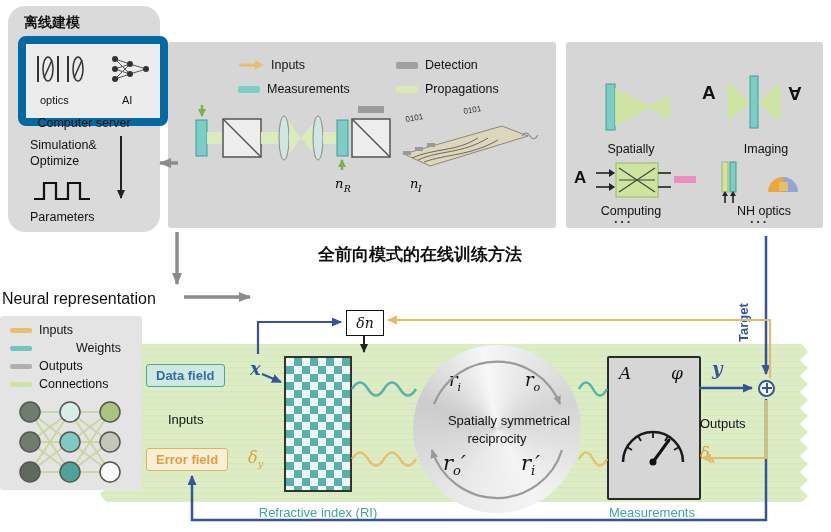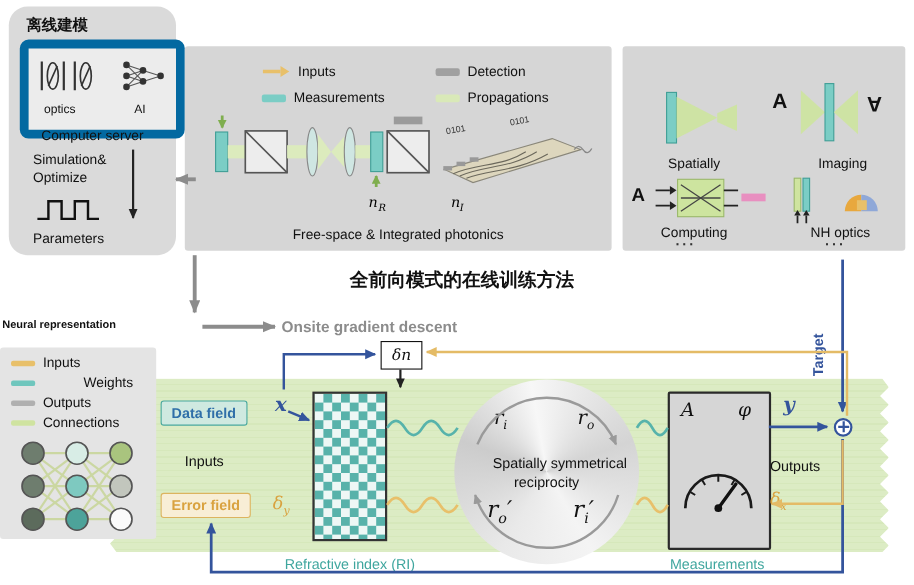--- a/index.html
+++ b/index.html
@@ -130,21 +130,20 @@
       <path d="M240,56 C262,46 284,50 306,36" stroke="#6b685c" stroke-width="1" fill="none"></path>
       <path d="M246,58 C268,48 290,52 316,36" stroke="#6b685c" stroke-width="1" fill="none"></path>
       <path d="M252,60 C274,52 298,54 326,38" stroke="#6b685c" stroke-width="1" fill="none"></path>
       <rect x="231" y="49" width="8" height="4" fill="#999"></rect>
       <rect x="243" y="45" width="8" height="4" fill="#999"></rect>
       <rect x="255" y="41" width="8" height="4" fill="#999"></rect>
       <path d="M350,34 q4,-6 8,0 q4,6 8,-1" stroke="#888" stroke-width="1.2" fill="none"></path>
       <text x="234" y="20" font-size="8" fill="#333" transform="rotate(-10 234 20)">0101</text>
       <text x="292" y="12" font-size="8" fill="#333" transform="rotate(-10 292 12)">0101</text>
     </svg>
-    <div class="abs lbl" style="left:0;top:164px;width:388px;text-align:center;">Free-space &amp; Integrated photonics</div>
   </div>
 
   <div class="abs panel" style="left:566px;top:42px;width:257px;height:186px;">
 
     <svg class="abs" style="left:22px;top:38px;" width="92" height="58">
       <rect x="18" y="4" width="9" height="46" fill="#7bcdc5" stroke="#3f9e96"></rect>
       <polygon points="27,8 64,27 27,46" fill="#cde49f" opacity="0.9"></polygon>
       <polygon points="64,23 82,15 82,39 64,31" fill="#cde49f" opacity="0.9"></polygon>
     </svg>
     <div class="abs lbl" style="left:10px;top:100px;width:110px;text-align:center;">Spatially</div>
@@ -188,22 +187,21 @@
       <path d="M56,34 a15,15 0 0 1 15,-15 L71,34 z" fill="#e8a83e"></path>
       <path d="M71,19 a15,15 0 0 1 15,15 L71,34 z" fill="#8fa8d8"></path>
       <rect x="67" y="24" width="9" height="9" fill="#e8c06a"></rect>
     </svg>
     <div class="abs lbl" style="left:146px;top:162px;width:104px;text-align:center;">NH optics</div>
     <div class="abs dots" style="left:184px;top:172px;">···</div>
   </div>
 
   <div class="abs" style="left:250px;top:243px;width:340px;text-align:center;font-size:17px;font-weight:bold;">全前向模式的在线训练方法</div>
 
-  <div class="abs" style="left:2px;top:290px;font-size:10px;font-weight:bold;">Neural representation</div>
-  <div class="abs gray-bold" style="left:256px;top:289px;font-size:14px;">Onsite gradient descent</div>
+  <div class="abs" style="left:2px;top:290px;font-size:16px;font-weight:normal;">Neural representation</div>
 
   <div class="abs band" style="left:96px;top:344px;width:712px;height:158px;"></div>
 
   <div class="abs" style="left:0;top:316px;width:142px;height:174px;background:#e4e4e4;border-radius:3px;z-index:3;">
     <div class="leg-item abs" style="left:10px;top:7px;">
       <span class="bar-ic" style="background:#e8c06a;height:5px;"></span>
       <span>Inputs</span>
     </div>
     <div class="leg-item abs" style="left:10px;top:25px;gap:44px;">
       <span class="bar-ic" style="background:#6fc6bd;height:5px;"></span>

